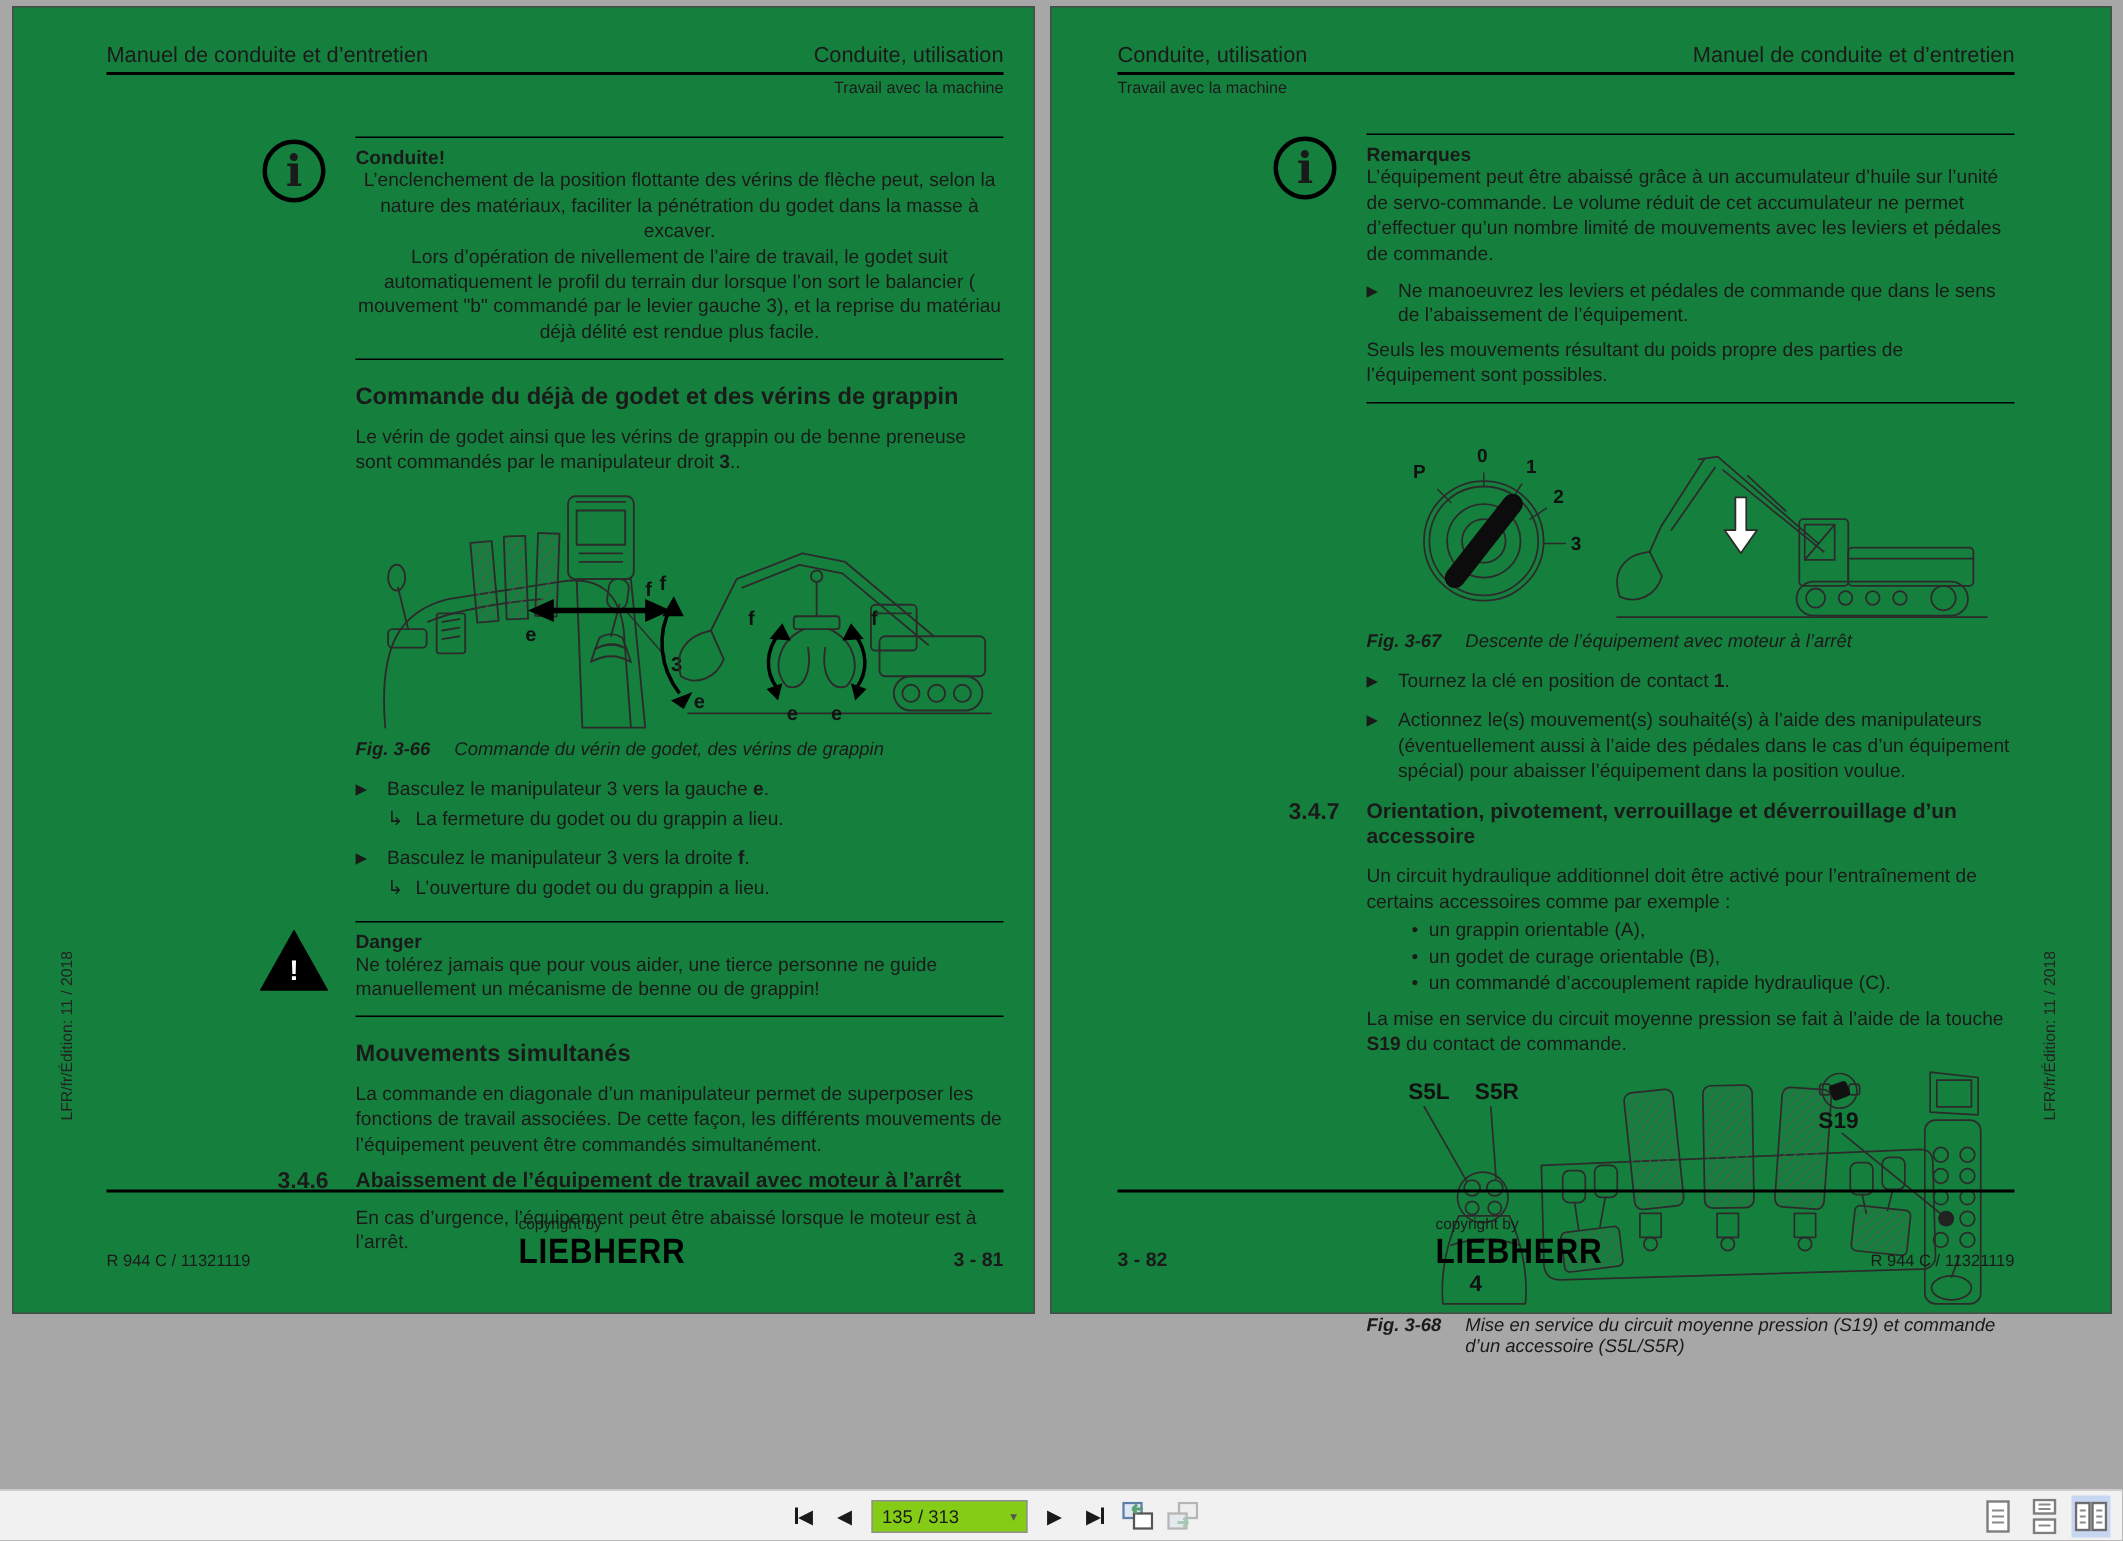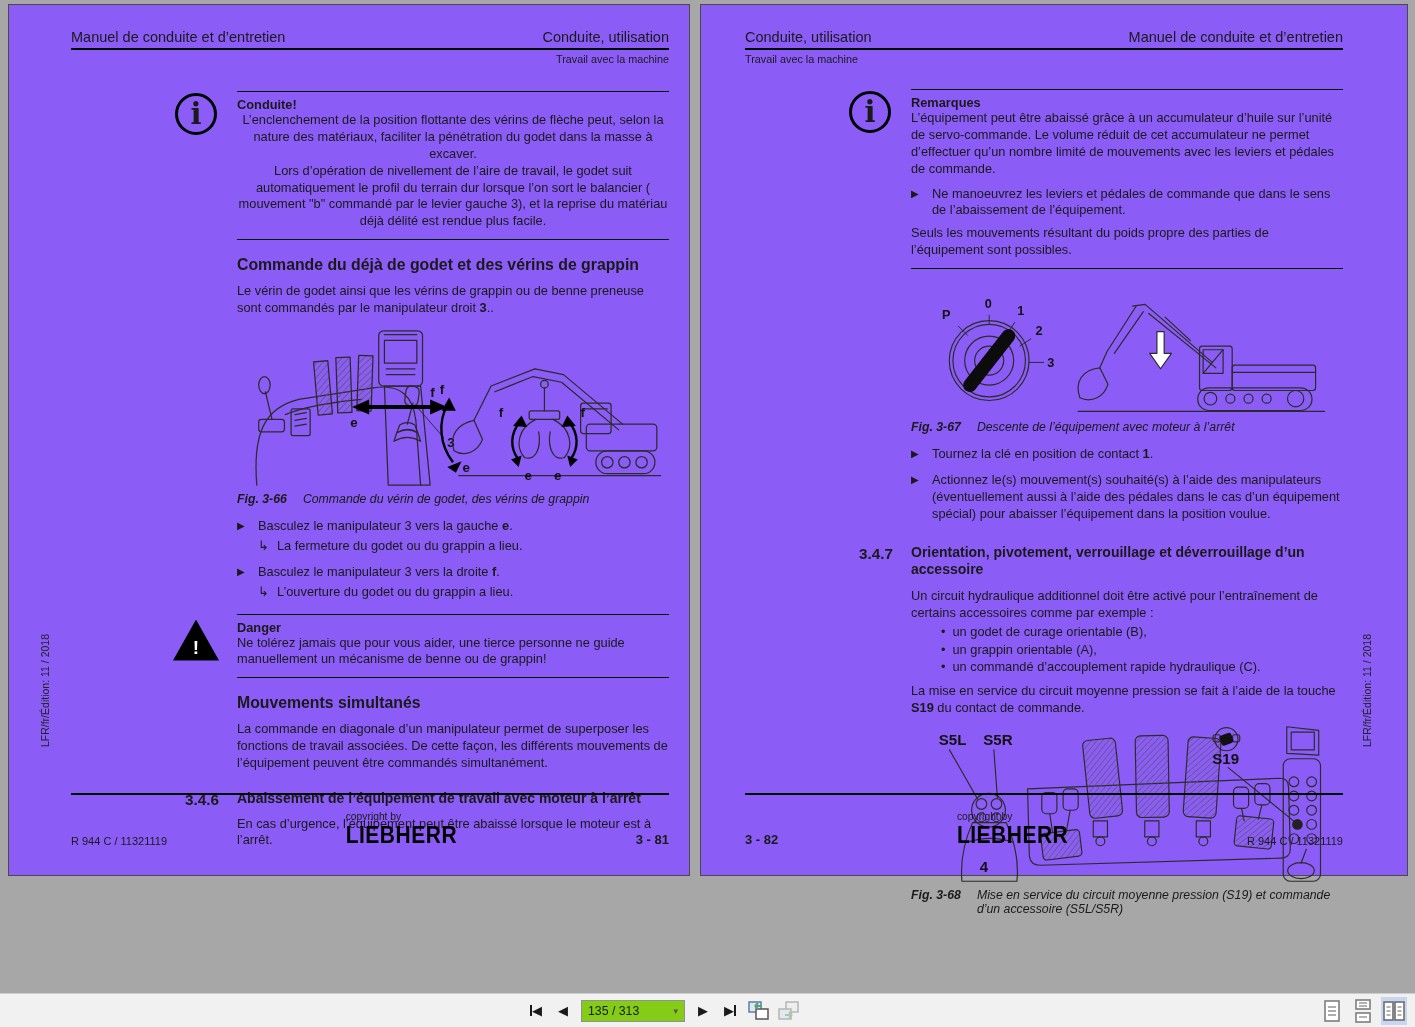--- a/index.html
+++ b/index.html
@@ -1,17 +1,17 @@
 <!DOCTYPE html>
 <html><head>
 <meta charset="utf-8">
 <style>
   html,body { margin:0; padding:0; }
   body { width:1415px; height:1027px; background:#a7a7a7; font-family:"Liberation Sans", sans-serif; color:#1a1a1a; position:relative; overflow:hidden; }
-  .page { position:absolute; top:4px; height:872px; background:#8b5cf6; border:1px solid #4a4a4a; box-sizing:border-box; }
+  .page { position:absolute; top:4px; height:872px; background:#15803d; border:1px solid #4a4a4a; box-sizing:border-box; }
   #page-left  { left:8px;   width:682px; }
   #page-right { left:700px; width:708px; }
   .pc { position:relative; width:100%; height:100%; box-sizing:border-box; }
   #page-left  .pc { padding:24px 20px 0 62px; }
   #page-right .pc { padding:24px 64px 0 44px; }
 
   .hdr { display:flex; justify-content:space-between; border-bottom:2px solid #000; padding-bottom:3px; font-size:14.5px; }
   .hdr-sub { font-size:10.8px; margin-top:3px; }
   #page-left  .hdr-sub { text-align:right; }
   #page-right .hdr-sub { text-align:left; }
@@ -34,21 +34,21 @@
 
   .h3 { font-size:15.8px; font-weight:bold; margin:16px 0 9px; }
   .figcap { font-size:12.3px; font-style:italic; margin:5px 0 12px; display:flex; }
   .figcap b { margin-right:16px; flex:none; }
 
   .act { display:flex; margin:0 0 3px; }
   .act .mk { flex:none; width:21px; font-size:10px; padding-top:2px; }
   .res { display:flex; margin:0 0 9px; padding-left:21px; }
   .res .mk { flex:none; width:19px; font-size:13px; }
 
-  .sec { position:relative; margin-top:18px; }
+  .sec { position:relative; margin-top:6px; }
   .secnum { position:absolute; left:114px; top:1px; font-weight:bold; font-size:15.3px; }
   .sectitle { font-weight:bold; font-size:14px; line-height:1.25; }
 
   ul.dots { margin:2px 0 8px; padding-left:30px; list-style:none; }
   ul.dots li { font-size:12.8px; line-height:1.35; }
   ul.dots li .dot { margin-right:7px; }
 
   .page-bottom { position:absolute; bottom:28px; }
   #page-left  .page-bottom { left:62px; right:20px; }
   #page-right .page-bottom { left:44px; right:64px; }
@@ -333,22 +333,22 @@
       </div>
 
   <div class="sec row">
     <div class="gut">
           <span class="secnum">3.4.7</span>
         </div>
     <div class="mn">
       <div class="sectitle">Orientation, pivotement, verrouillage et déverrouillage d’un accessoire</div>
       <p class="body" style="margin:9px 0 0">Un circuit hydraulique additionnel doit être activé pour l’entraînement de certains accessoires comme par exemple :</p>
       <ul class="dots">
+        <li><span class="dot">•</span><span>un grappin orientable (A),</span></li>
         <li><span class="dot">•</span><span>un godet de curage orientable (B),</span></li>
-        <li><span class="dot">•</span><span>un grappin orientable (A),</span></li>
         <li><span class="dot">•</span><span>un commandé d’accouplement rapide hydraulique (C).</span></li>
       </ul>
       <p class="body" style="margin:0 0 8px"><span>La mise en service du circuit moyenne pression se fait à l’aide de la touche </span><b>S19</b><span> du contact de commande.</span></p>
 
       <svg viewBox="0 0 436 178" style="height:158px;width:100%" preserveAspectRatio="xMidYMin meet">
         <defs>
               <pattern id="h68" width="5" height="5" patternTransform="rotate(45)" patternUnits="userSpaceOnUse">
                 <line x1="0" y1="0" x2="0" y2="5" stroke="#555" stroke-width="1.3"></line>
               </pattern>
             </defs>

